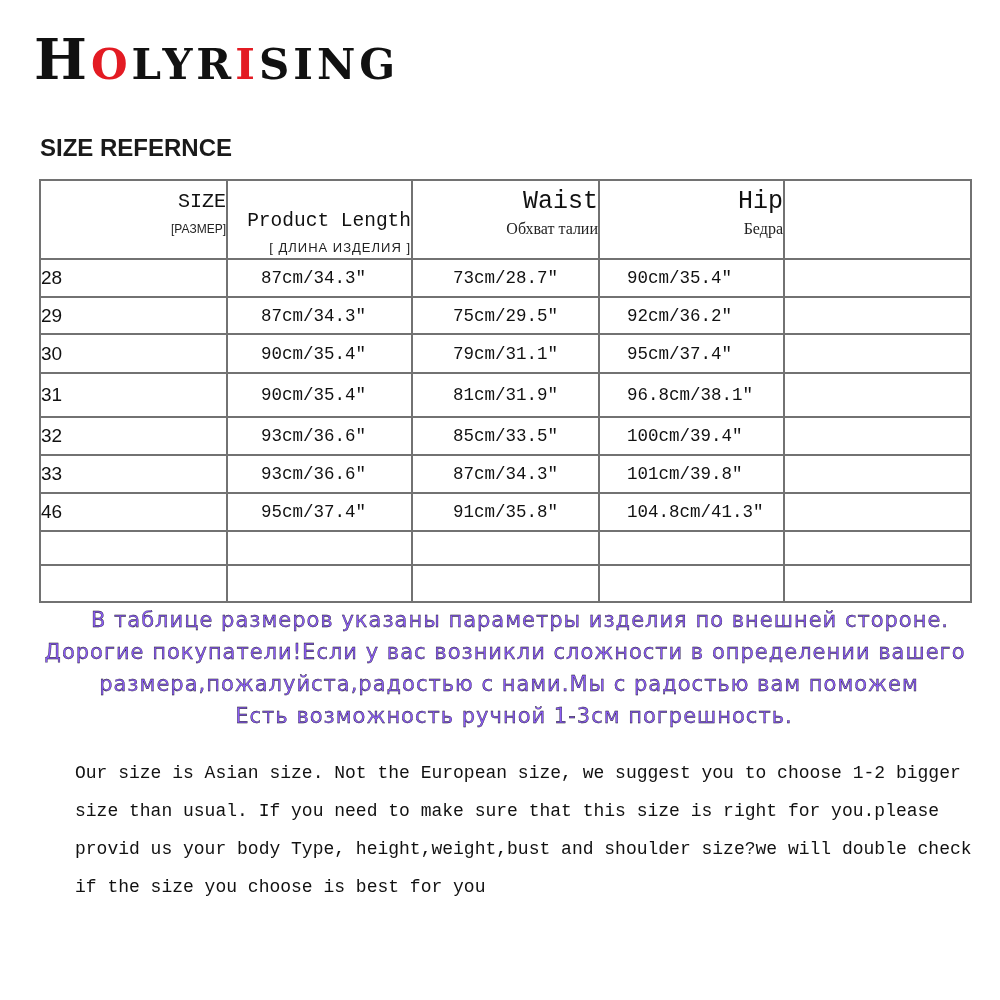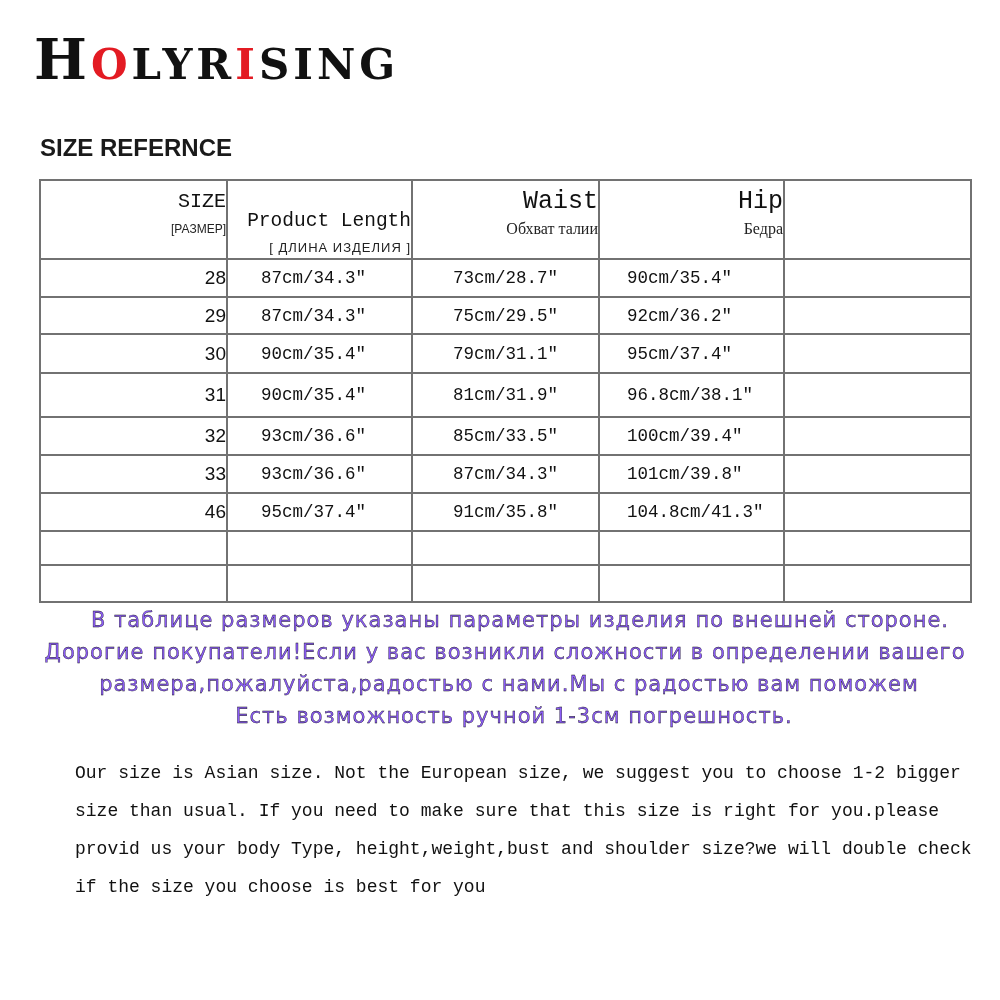--- a/index.html
+++ b/index.html
@@ -19,21 +19,21 @@
   .h-title { display:block; margin-top:9px; line-height:24px; font-family:"Liberation Mono", monospace; color:#111; }
   .h-sub { display:block; margin-top:5px; line-height:20px; color:#222; }
   .c1 .h-title { font-size:20px; }
   .c1 .h-sub { font-family:"Liberation Sans", sans-serif; font-size:12px;padding-left:10px; }
   .c2 .h-title { font-size:19.5px;margin-top:28px; }
   .c2 .h-sub { font-family:"Liberation Sans", sans-serif; font-size:13px; letter-spacing:1px; }
   .c3 .h-title, .c4 .h-title { font-size:25px; }
   .c3 .h-sub, .c4 .h-sub { font-family:"Liberation Serif", serif; font-size:16px; }
 
   .size-table td { vertical-align:middle; white-space:nowrap; }
-  .size-table td.c1 { text-align:right; font-family:"Liberation Sans", sans-serif; font-size:19px; }
+  .size-table td.c1 { text-align:left; font-family:"Liberation Sans", sans-serif; font-size:19px; }
   .size-table td.c2, .size-table td.c3, .size-table td.c4 { text-align:left; font-family:"Liberation Mono", monospace; font-size:17.5px; }
   .size-table td.c2 { padding-left:33px; }
   .size-table td.c3 { padding-left:40px; }
   .size-table td.c4 { padding-left:27px; }
 
   .ru-note { position:absolute; left:40px; top:604px; width:930px; text-align:center;
              font-family:"DejaVu Sans", sans-serif; font-size:21px; line-height:32px; letter-spacing:1px;
              -webkit-text-stroke:0.35px #111; color:#8b5cf6; }
   .ru-note div { white-space:nowrap; }
   .ru-note .l1 { transform:translateX(15px); }

